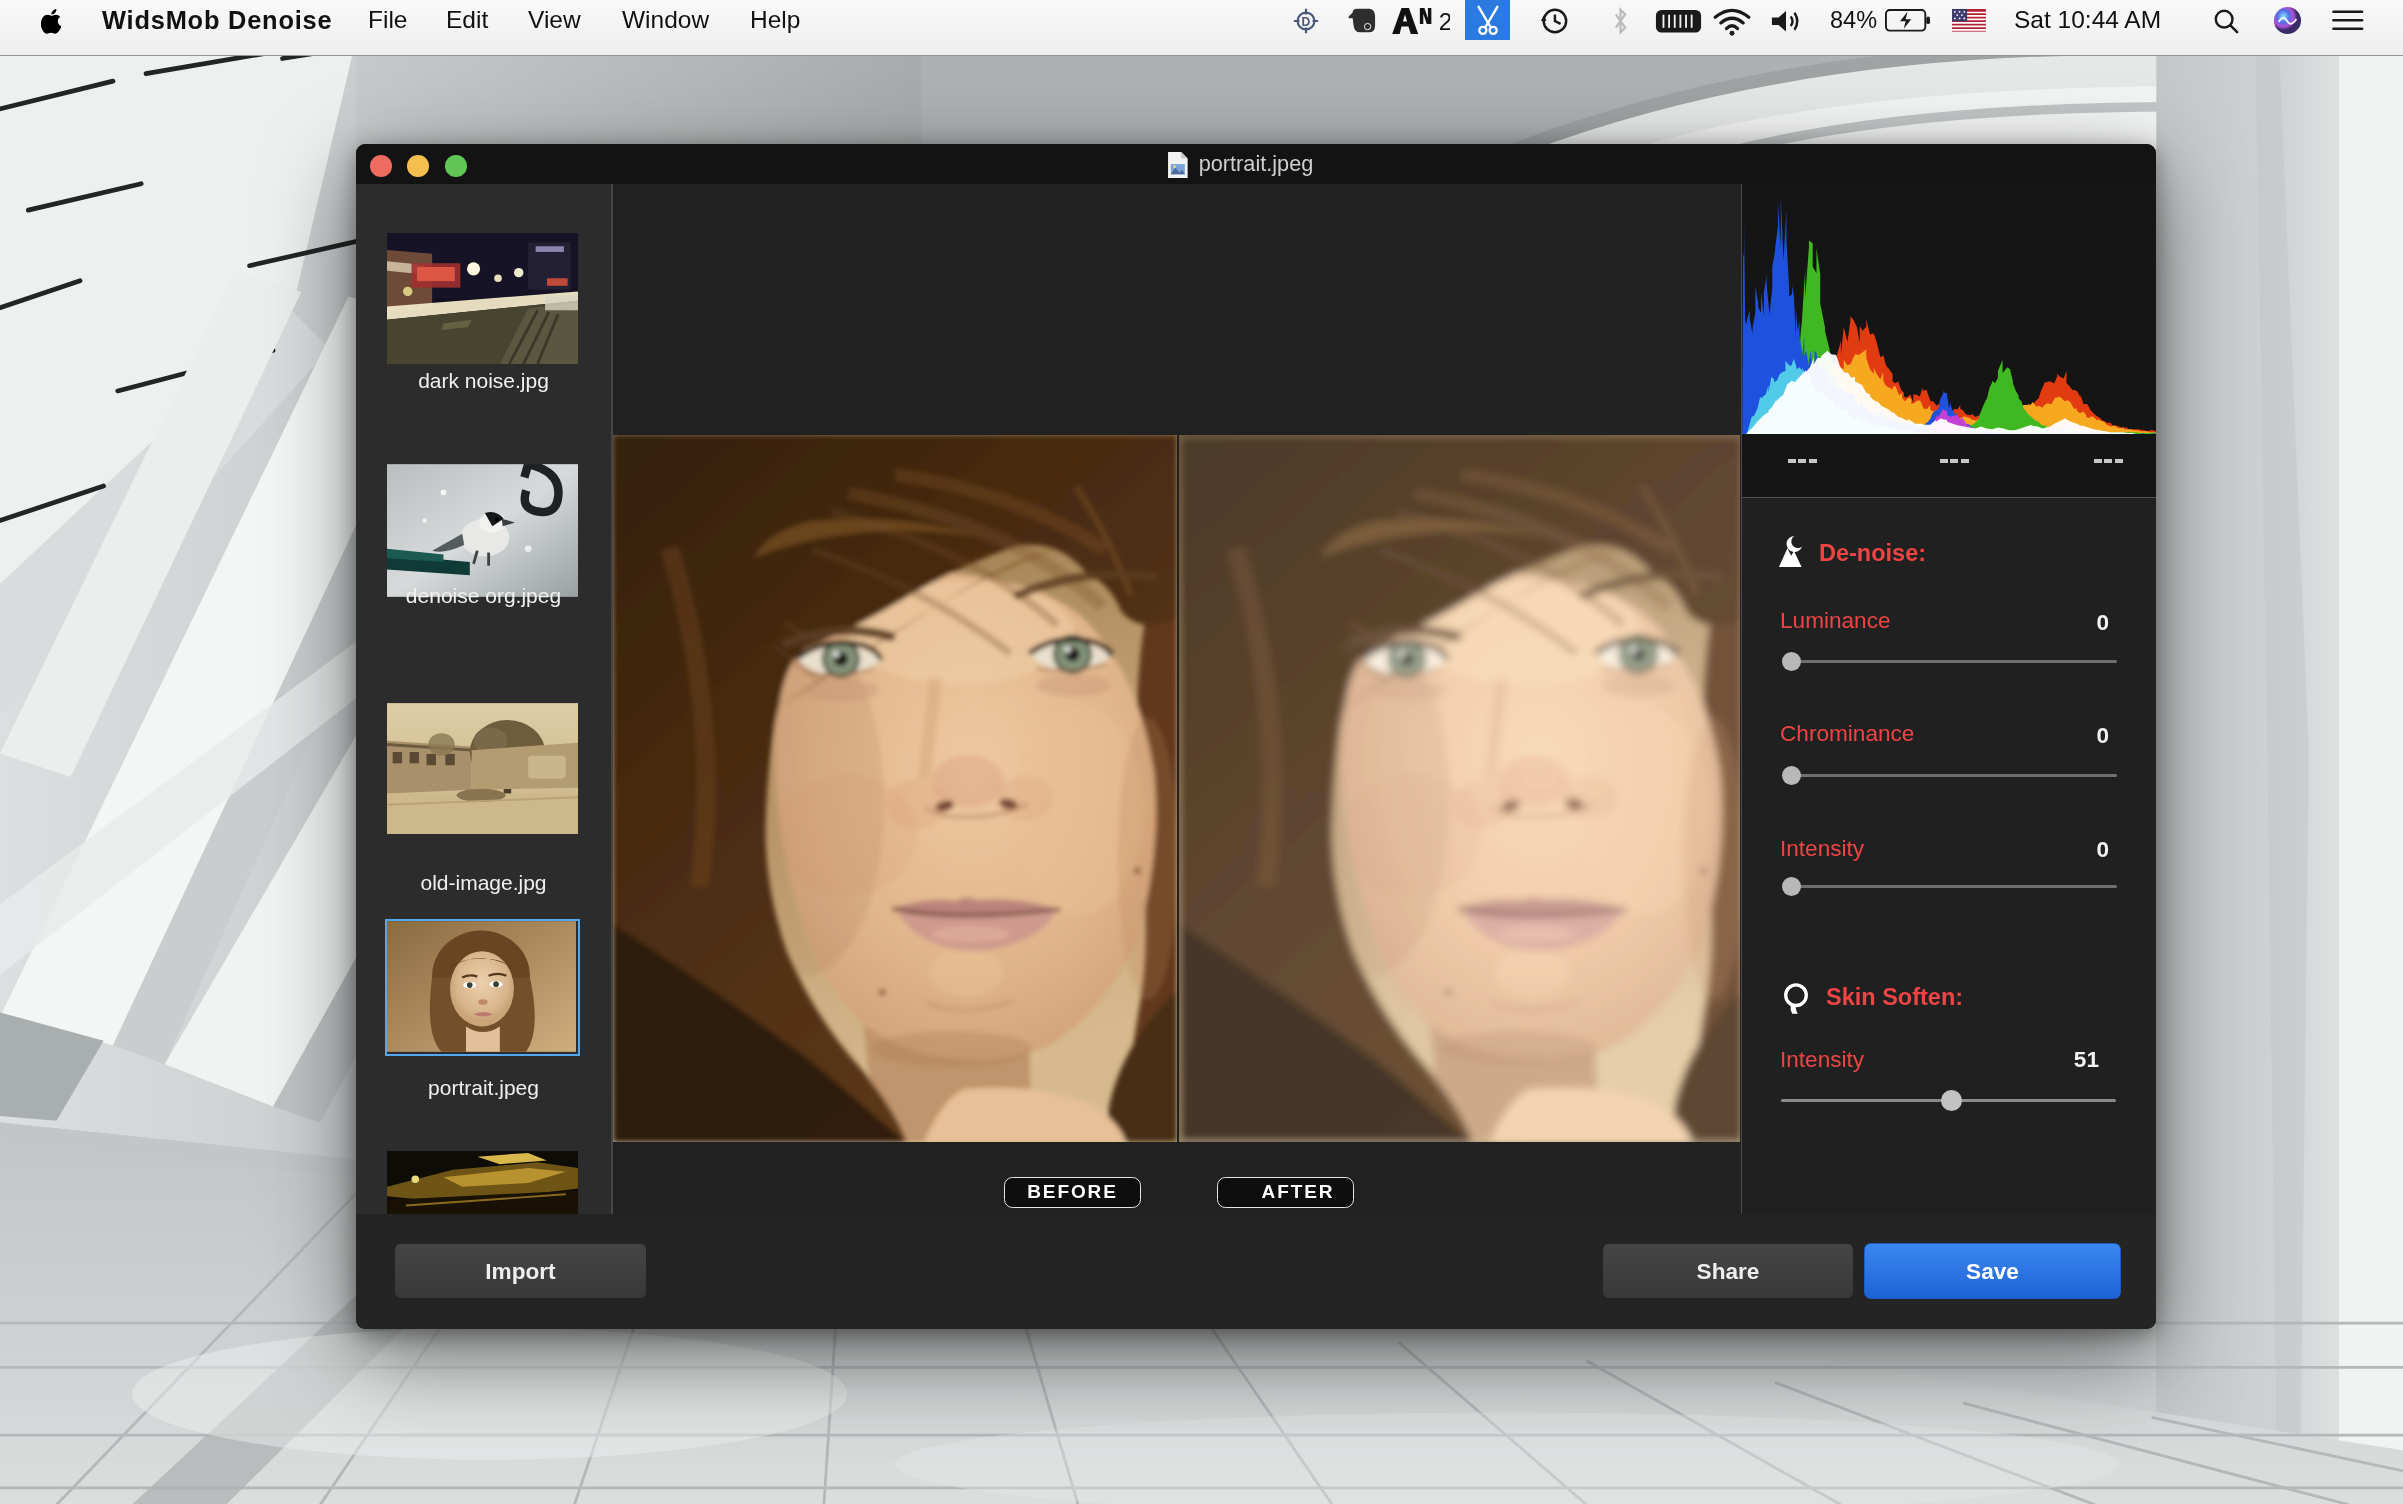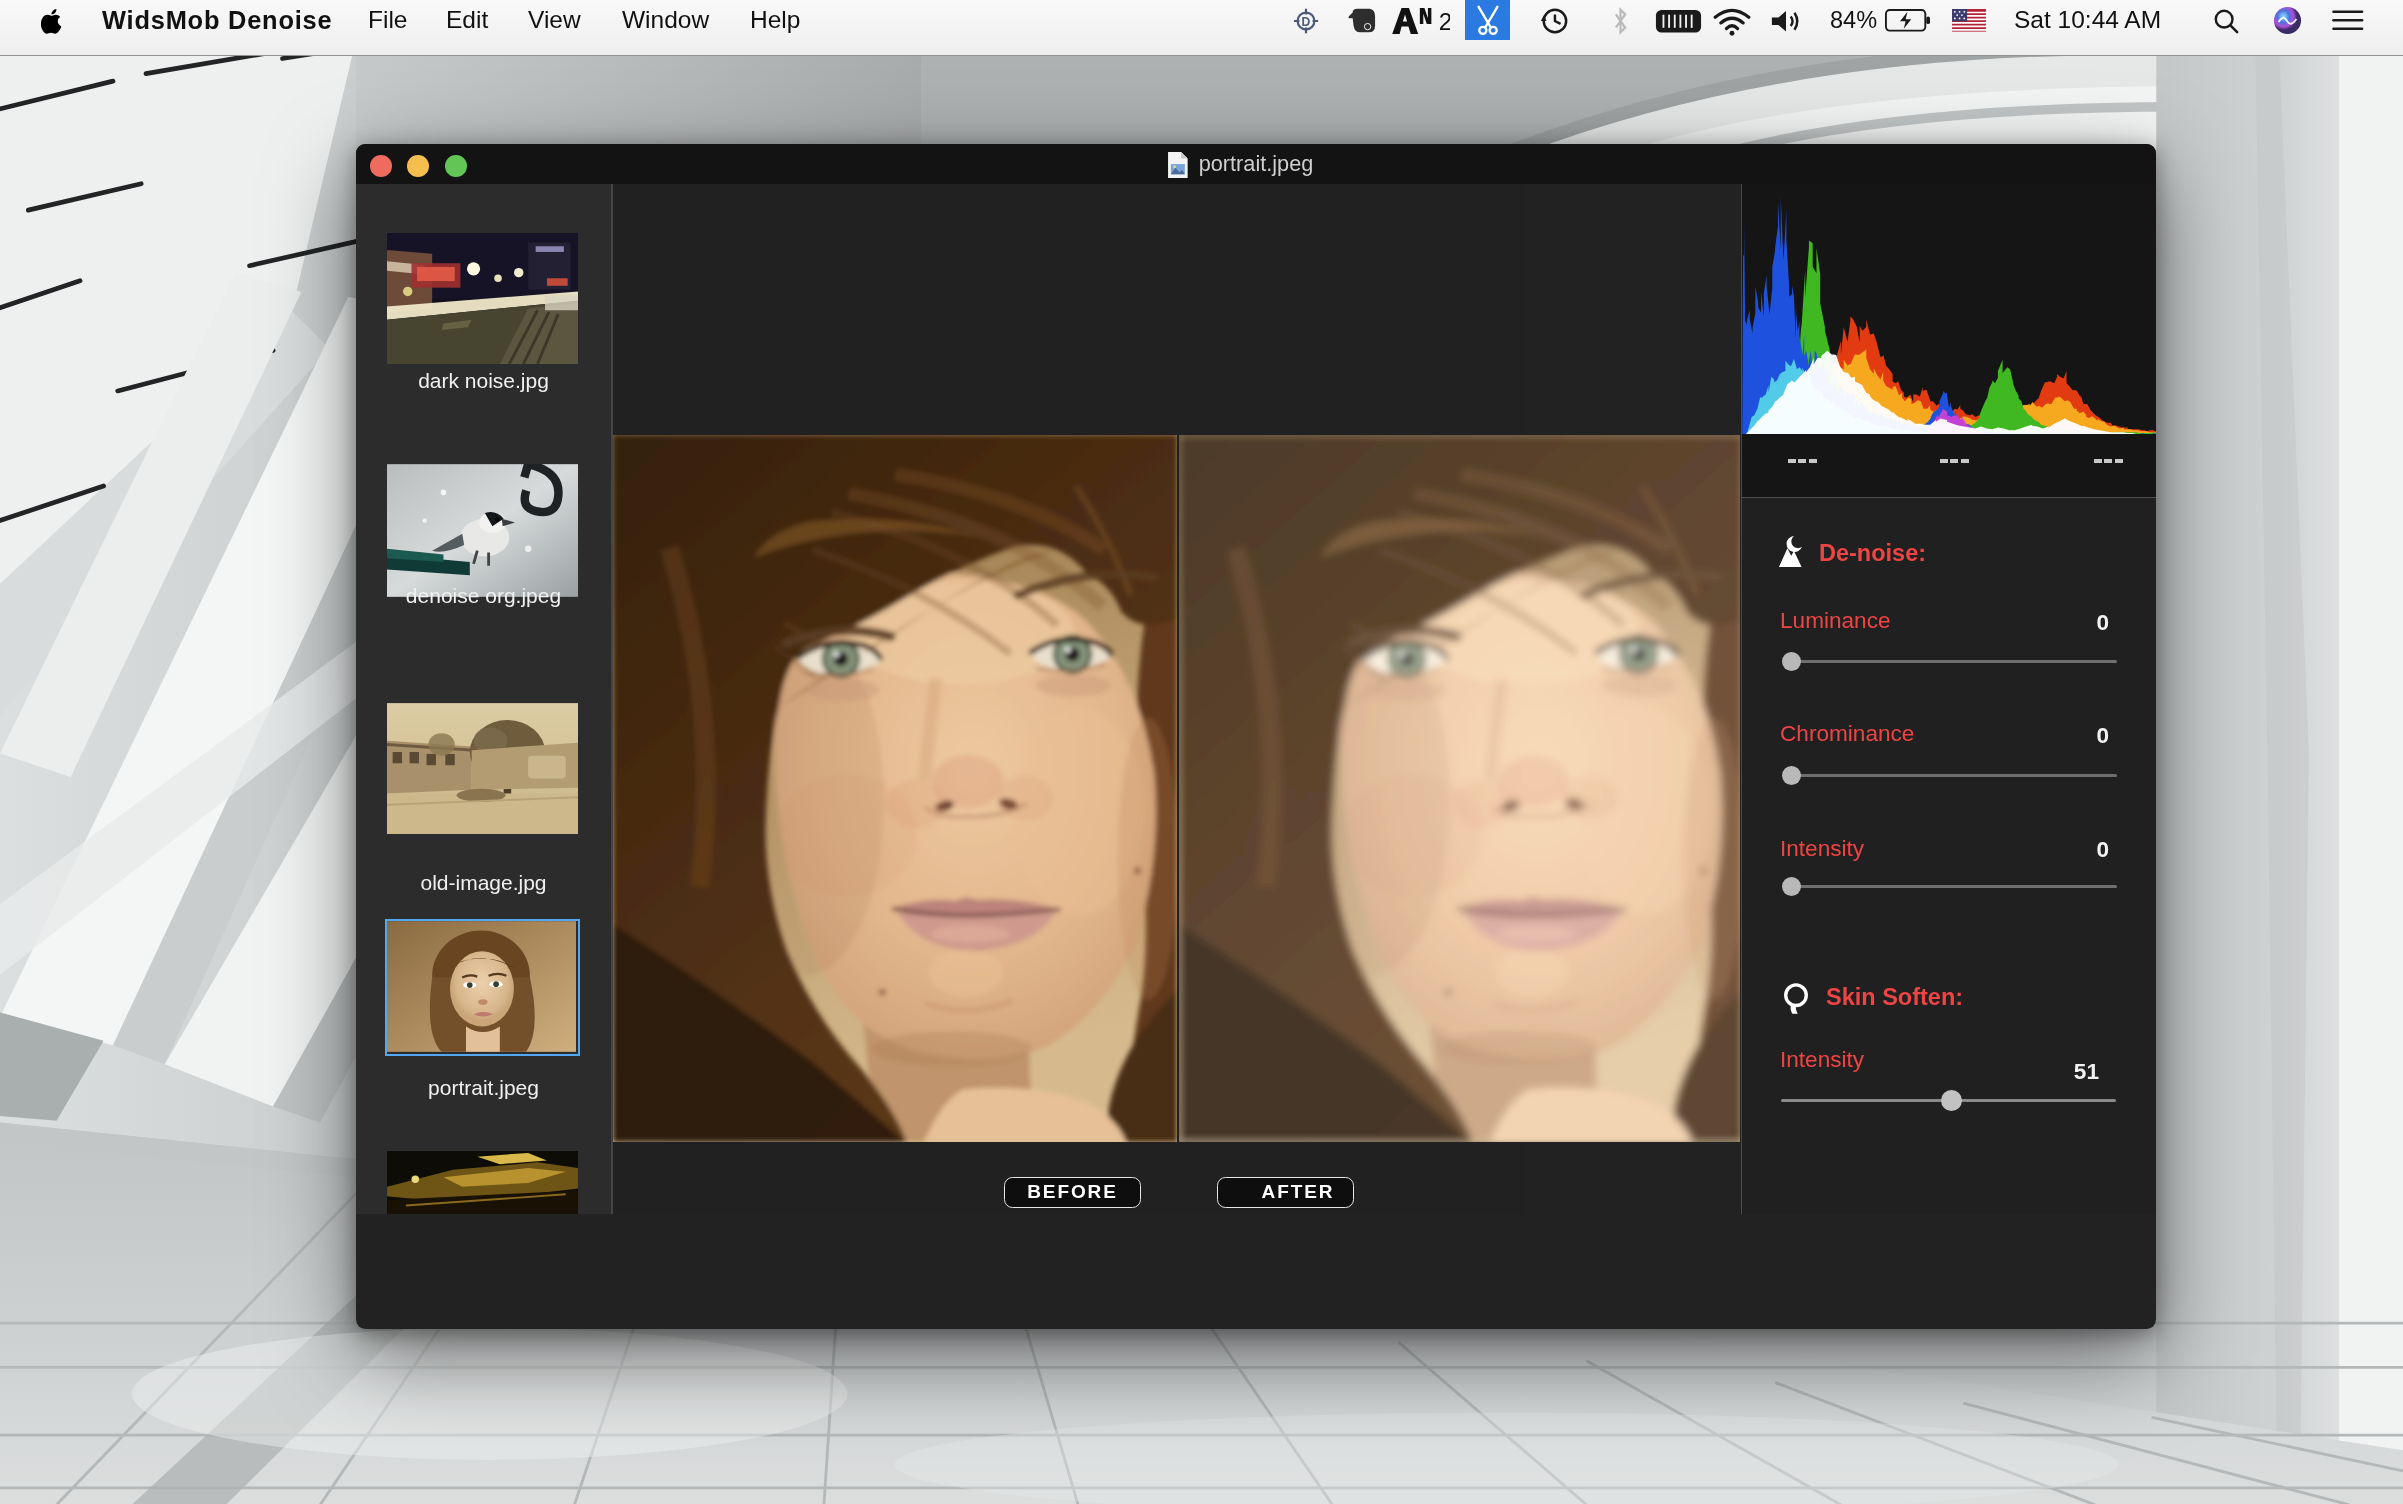--- a/index.html
+++ b/index.html
@@ -547,20 +547,25 @@
       <div class="knob" style="left:0;"></div>
     </div>
 
     <svg style="position:absolute;left:40px;top:797px;" width="28" height="34" viewBox="0 0 30 36">
       <circle cx="15" cy="15" r="11" fill="none" stroke="#fff" stroke-width="3.6"></circle>
       <path d="M10,24 Q8,30 11,35 L17,35 Q14,30 15,26 Z" fill="#fff"></path>
       <path d="M15,4 Q6,6 5,16 Q4,10 8,6 Q11,3 15,4 Z" fill="#fff"></path>
     </svg>
     <div class="plabel" style="left:84px; top:800px; font-size:23.5px; font-weight:bold;">Skin Soften:</div>
     <div class="plabel" style="left:38px; top:863px;">Intensity</div>
-    <div class="pval" style="left:301px; top:863px; width:56px;margin-top:12px;">51</div>
+    <div class="pval" style="left:301px; top:863px; width:56px;">51</div>
     <div class="slider" style="left:39px; top:907px; width:335px;">
       <div class="track" style="left:0; width:335px; background:#8a8a8a;"></div>
       <div class="knob" style="left:160px; width:21px; height:21px; top:-0.9px; background:#c2c2c2;"></div>
     </div>
   </div>
+  <div id="bottombar">
+    <div class="btn" style="left:38px; top:28px; width:253px;">Import</div>
+    <div class="btn" style="left:1246px; top:28px; width:252px;">Share</div>
+    <div class="btn" style="left:1508px; top:28px; width:257px; background:linear-gradient(#3a87ef,#1e63d6); border-color:#1a5dc8; color:#fff;">Save</div>
+  </div>
 </div>
 
 
 </body></html>

